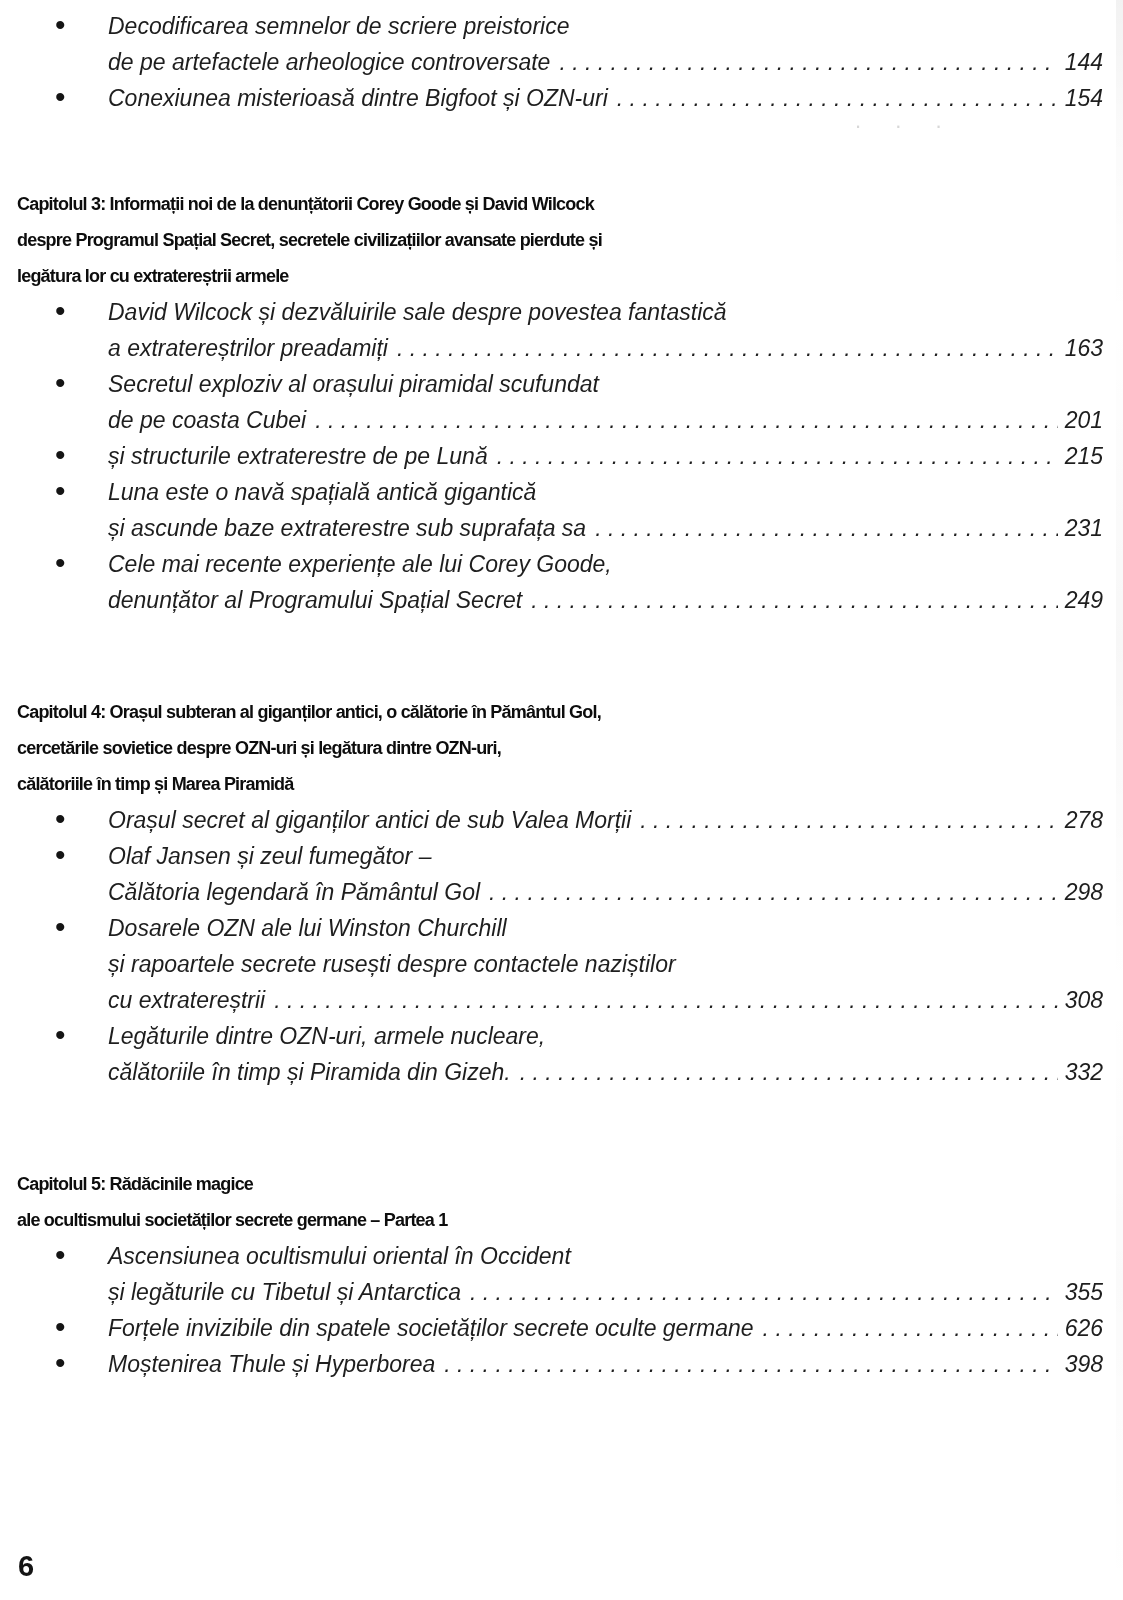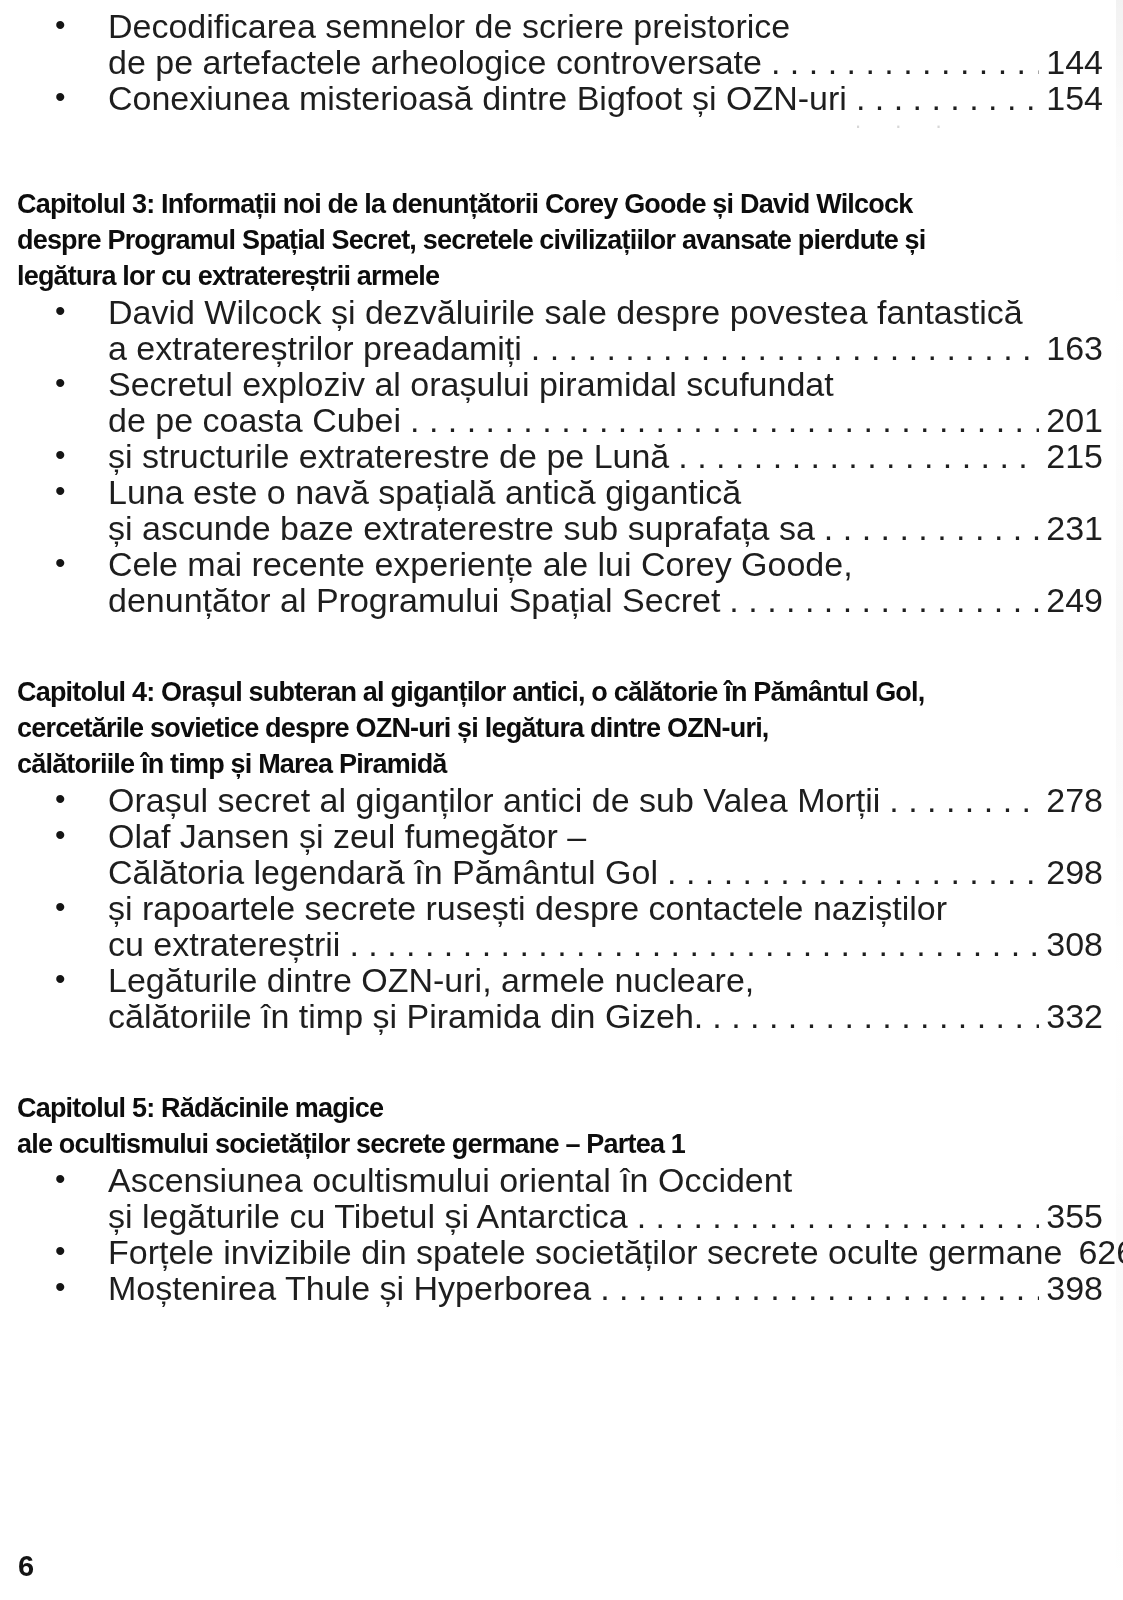--- a/index.html
+++ b/index.html
@@ -12,47 +12,48 @@
     font-family: "Liberation Sans", "DejaVu Sans", sans-serif;
     color: #1e1e1e;
   }
   .content {
     position: absolute;
     left: 17px;
     top: 8px;
     width: 1086px;
   }
   .h-line {
-    font-size: 27px;
+    font-size: 18px;
     font-weight: bold;
     line-height: 36px;
     letter-spacing: -0.8px;
     color: #0d0d0d;
     white-space: nowrap;
   }
-  .sec-3 .heading, .sec-4 .heading { margin-top: 56px; }
+  .sec-3 .heading, .sec-4 .heading { margin-top: 76px; }
   .sec-2 .heading { margin-top: 70px; }
   .item {
     position: relative;
     padding-left: 91px;
   }
   .bullet {
     position: absolute;
     left: 38px;
     top: -1px;
     font-size: 30px;
     line-height: 36px;
     color: #141414;
   }
   .line {
     display: flex;
     align-items: flex-start;
-    font-size: 34px;
+    font-size: 23px;
     line-height: 36px;
     white-space: nowrap;
+    font-style: italic;
   }
   .txt { flex: 0 0 auto; }
   .dots {
     flex: 1 1 auto;
     min-width: 0;
     overflow: hidden;
     margin-left: 9px;
     margin-right: 7px;
     color: #1e1e1e;
   }
@@ -201,20 +202,23 @@
           </div>
         <div class="line">
           <span class="txt">Călătoria legendară în Pământul Gol</span>
           <span class="dots">. . . . . . . . . . . . . . . . . . . . . . . . . . . . . . . . . . . . . . . . . . . . . . . . . . . . . . . . . . . . . . . . . . . . . . . . . . . . </span>
           <span class="pg">298</span>
         </div>
       </div>
       <div class="item">
         <span class="bullet">•</span>
         <div class="line">
+            <span class="txt">Dosarele OZN ale lui Winston Churchill</span>
+          </div>
+        <div class="line">
             <span class="txt">și rapoartele secrete rusești despre contactele naziștilor</span>
           </div>
         <div class="line">
           <span class="txt">cu extratereștrii</span>
           <span class="dots">. . . . . . . . . . . . . . . . . . . . . . . . . . . . . . . . . . . . . . . . . . . . . . . . . . . . . . . . . . . . . . . . . . . . . . . . . . . . </span>
           <span class="pg">308</span>
         </div>
       </div>
       <div class="item">
         <span class="bullet">•</span>

